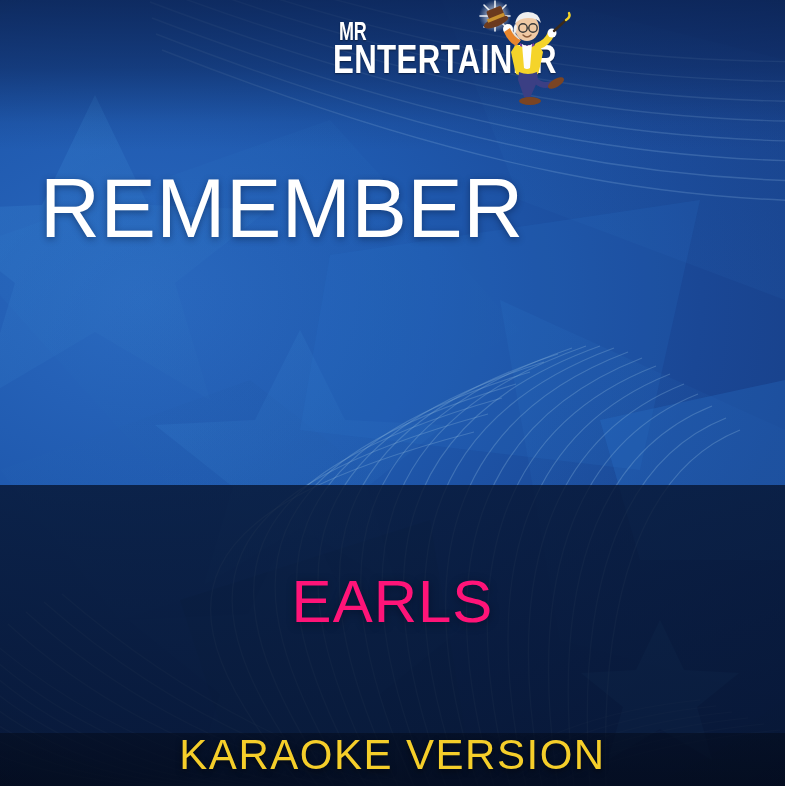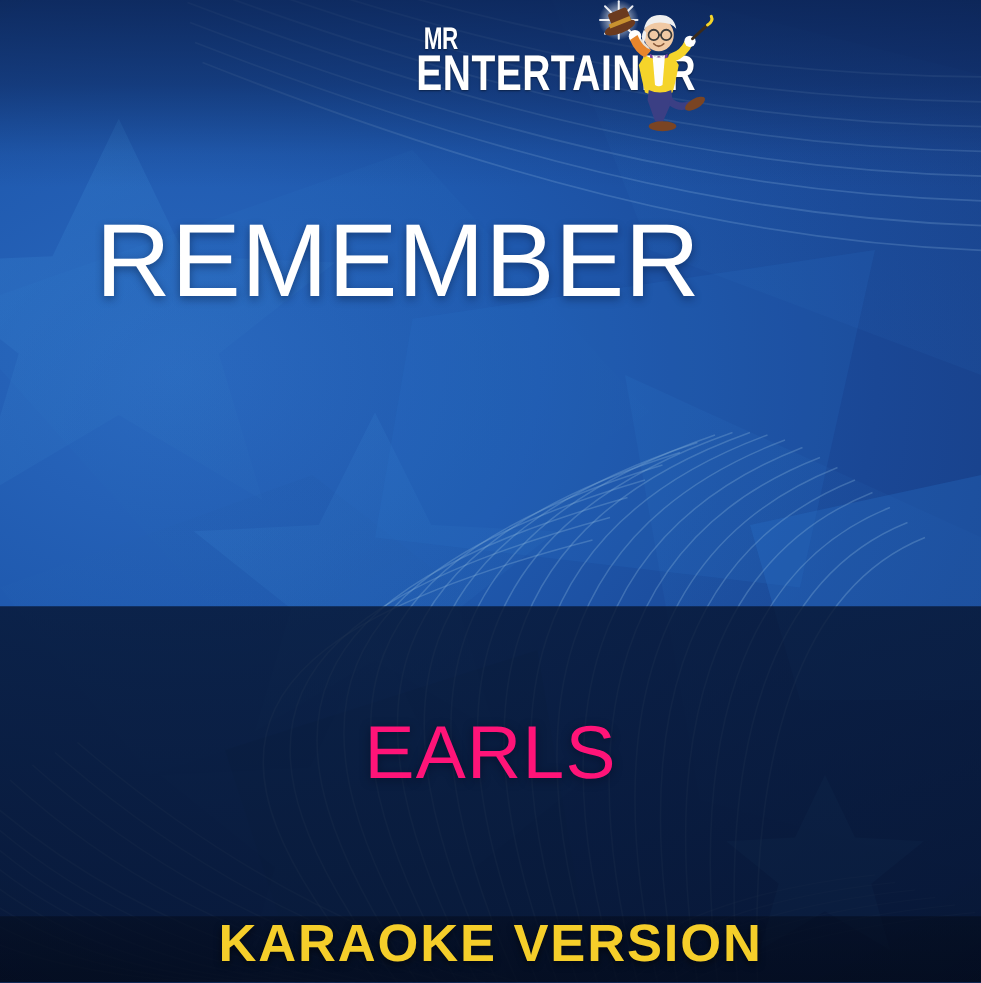--- a/index.html
+++ b/index.html
@@ -107,21 +107,20 @@
     width: 105px;
     height: 108px;
   }
 
   
   .song-title {
     position: absolute;
     left: 0;
     top: 168px;
     width: 637px;
-    text-align: center;
     color: #ffffff;
     font-size: 83px;
     font-weight: normal;
     line-height: 0.98;
     letter-spacing: 0.5px;
     text-shadow: 0 2px 7px rgba(3,14,40,0.42);
     padding: 0 40px;
     box-sizing: border-box;
   }
   .song-title .tline { display: block; white-space: nowrap; }
@@ -141,21 +140,21 @@
   }
 
   .version-label {
     position: absolute;
     left: 0;
     top: 734px;
     width: 785px;
     text-align: center;
     color: #f5ce2a;
     font-size: 42px;
-    font-weight: bold;
+    font-weight: normal;
     letter-spacing: 1.5px;
     line-height: 1;
     text-shadow: 0 2px 6px rgba(0,0,0,0.55);
   }
 </style>
 </head>
 <body>
 
 <div id="cover">
 

